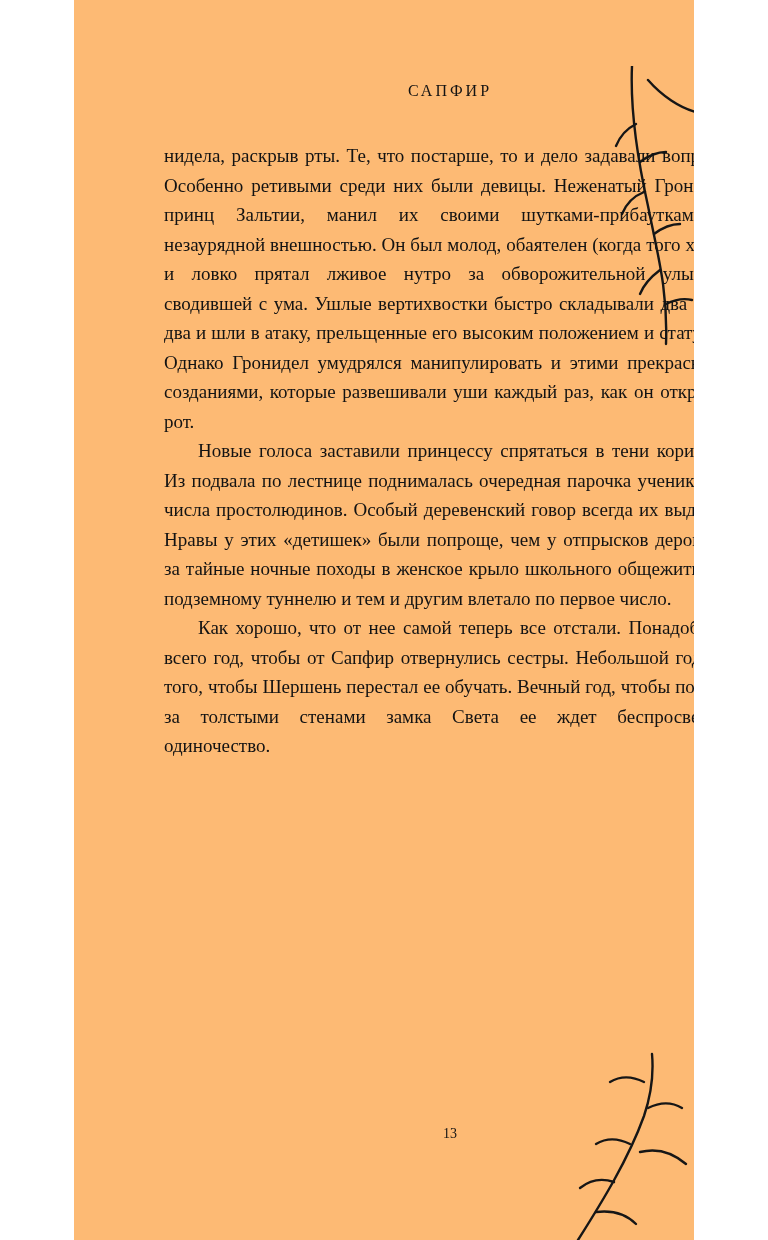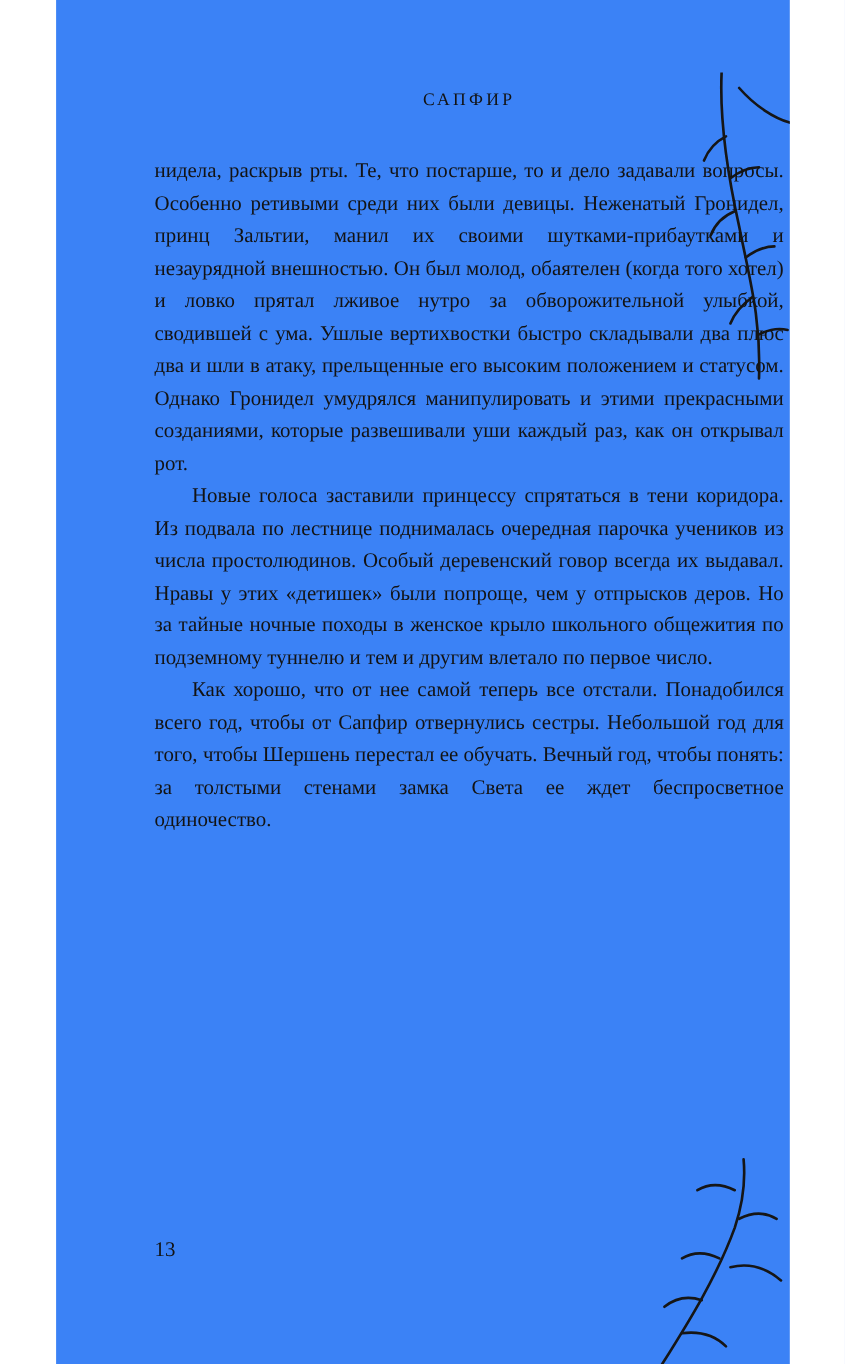--- a/index.html
+++ b/index.html
@@ -2,24 +2,24 @@
 <html lang="ru"><head>
 <meta charset="utf-8">
 <style>
   html, body {
     margin: 0;
     padding: 0;
     background: #ffffff;
   }
   .page {
     position: relative;
-    width: 667px;
+    width: 620px;
     height: 1240px;
     margin: 0 auto;
-    background: #3b82f6;
+    background: #fdba74;
     overflow: hidden;
     font-family: "Liberation Serif", "DejaVu Serif", serif;
     color: #131313;
   }
   .running-head {
     position: absolute;
     top: 82px;
     left: 90px;
     width: 572px;
     text-align: center;
@@ -42,22 +42,22 @@
     padding: 0;
   }
   .text-block p.indent {
     text-indent: 34px;
   }
   .page-number {
     position: absolute;
     top: 1126px;
     left: 90px;
     width: 572px;
-    text-align: left;
-    font-size: 19px;
+    text-align: center;
+    font-size: 14px;
   }
   .ornament {
     position: absolute;
     stroke: #161616;
     fill: none;
     stroke-width: 2.4;
     stroke-linecap: round;
     stroke-linejoin: round;
   }
   .ornament.top {

